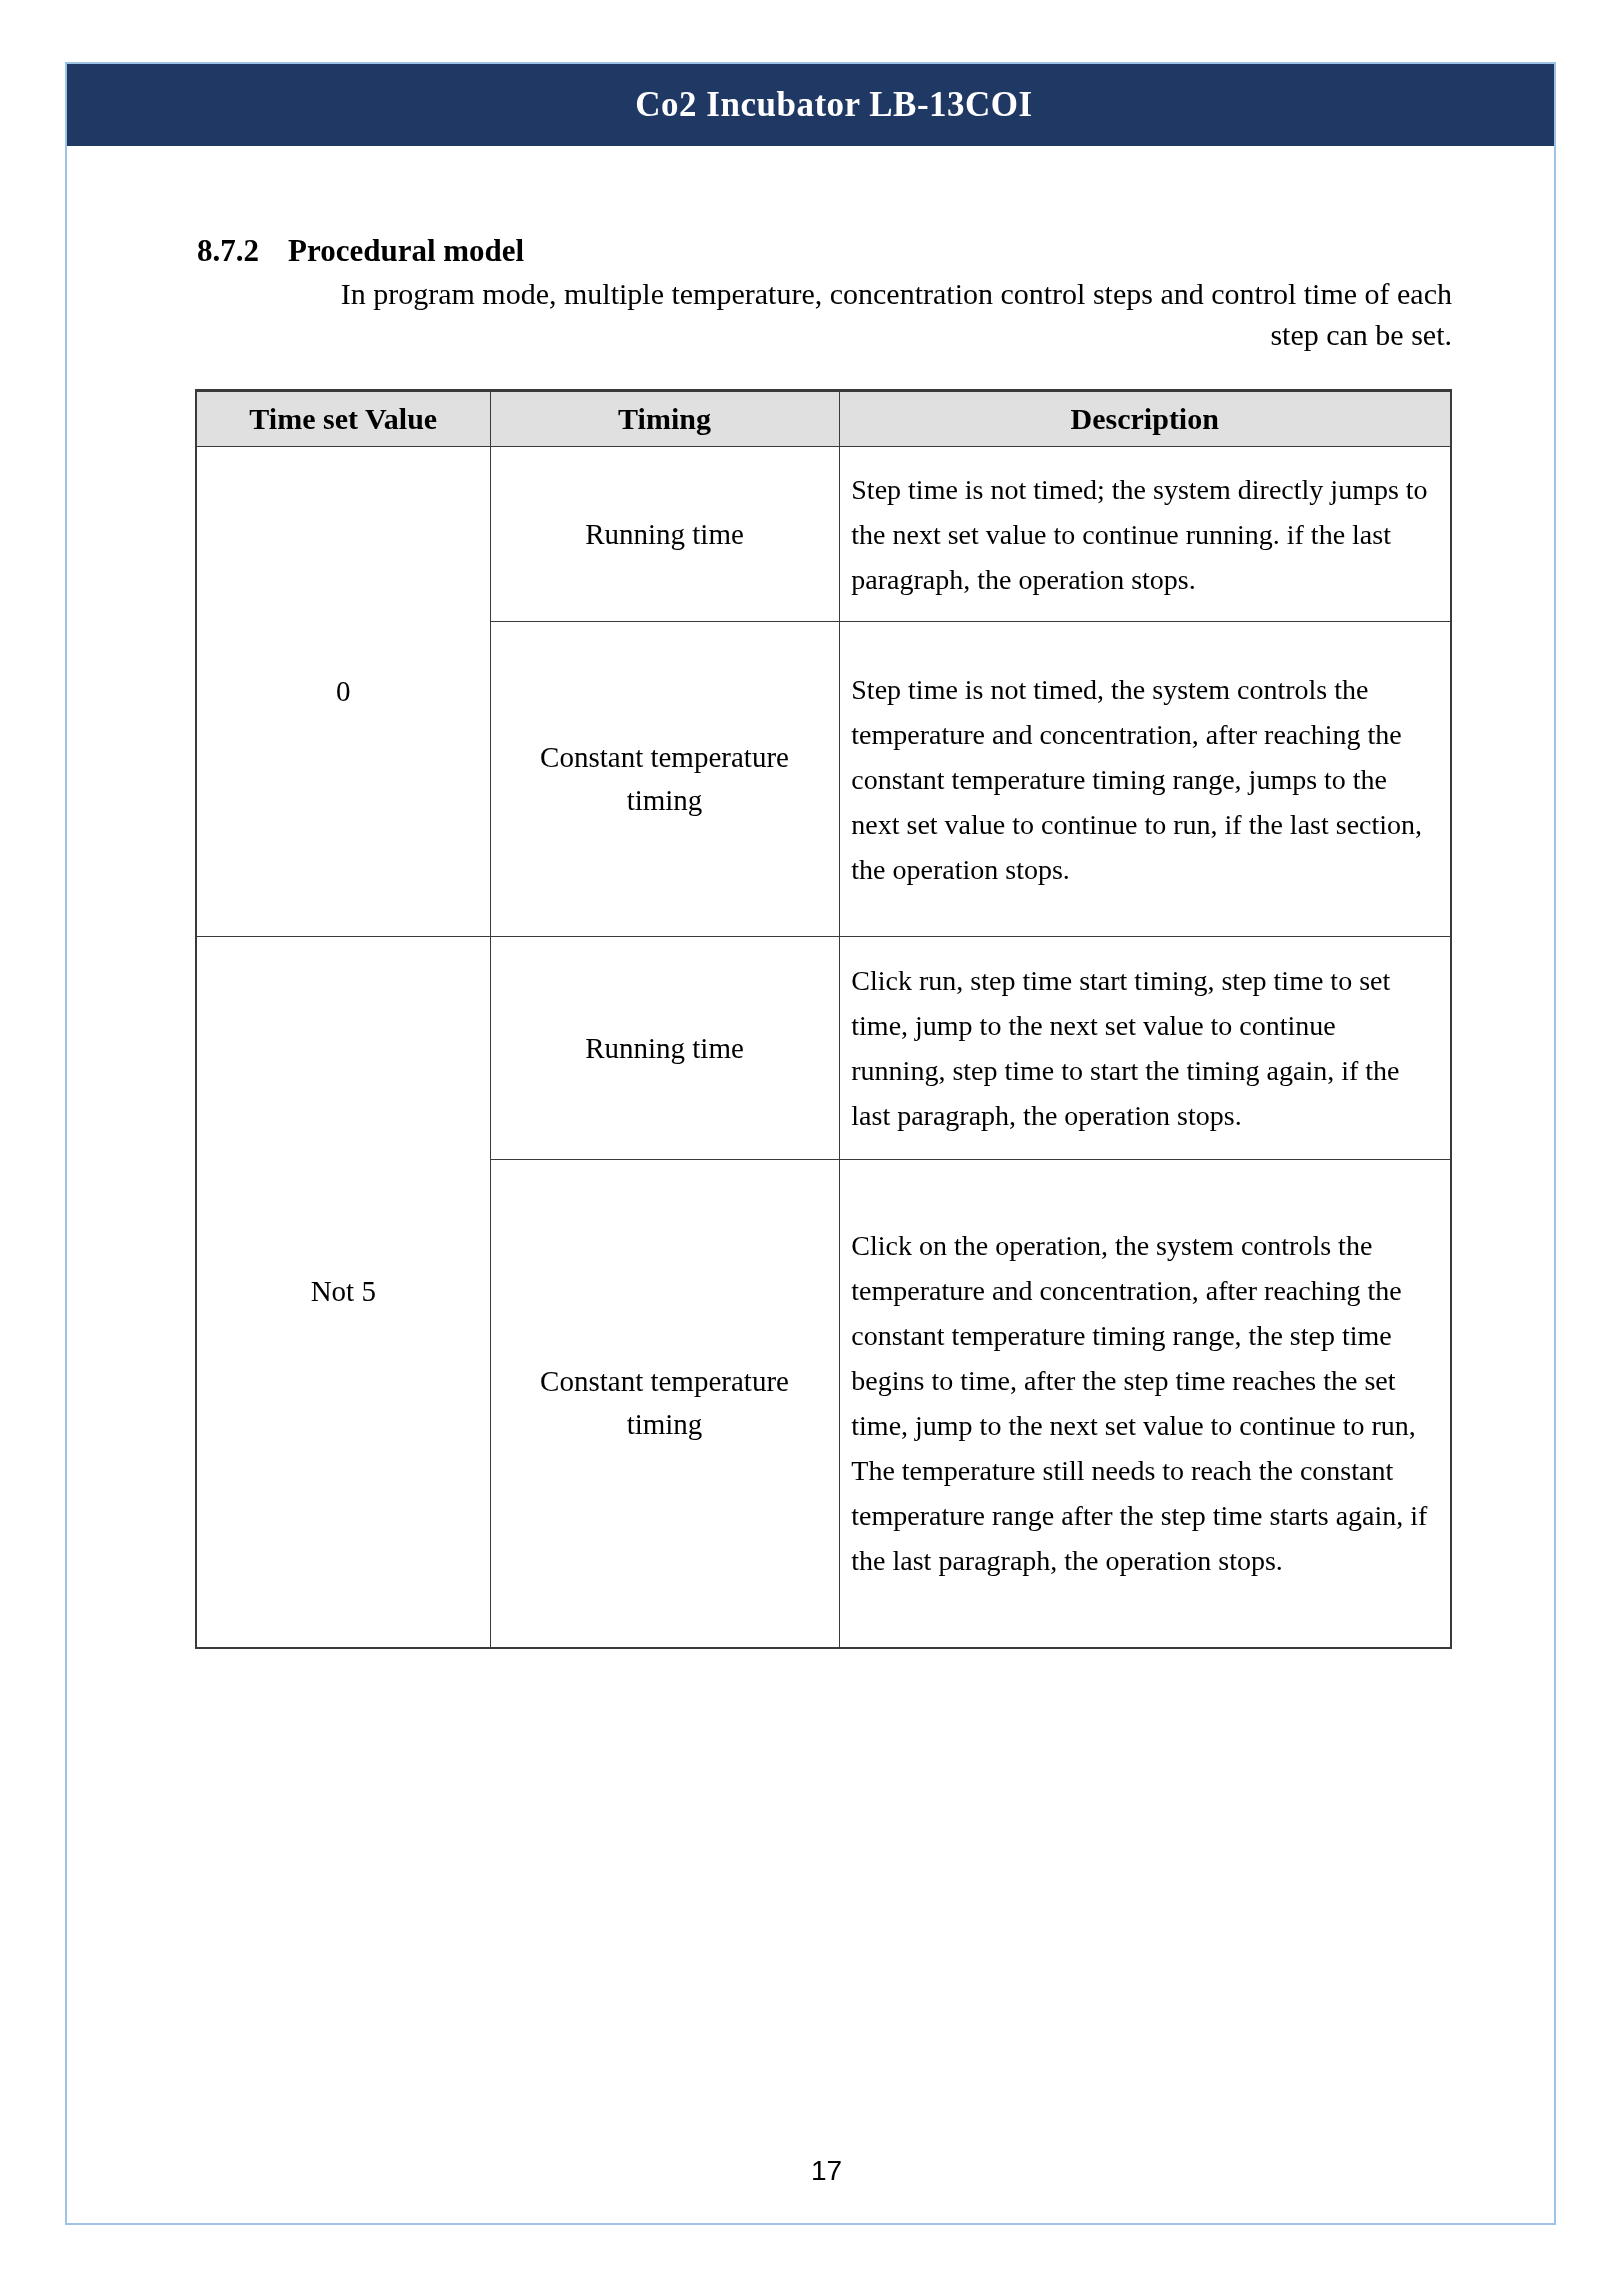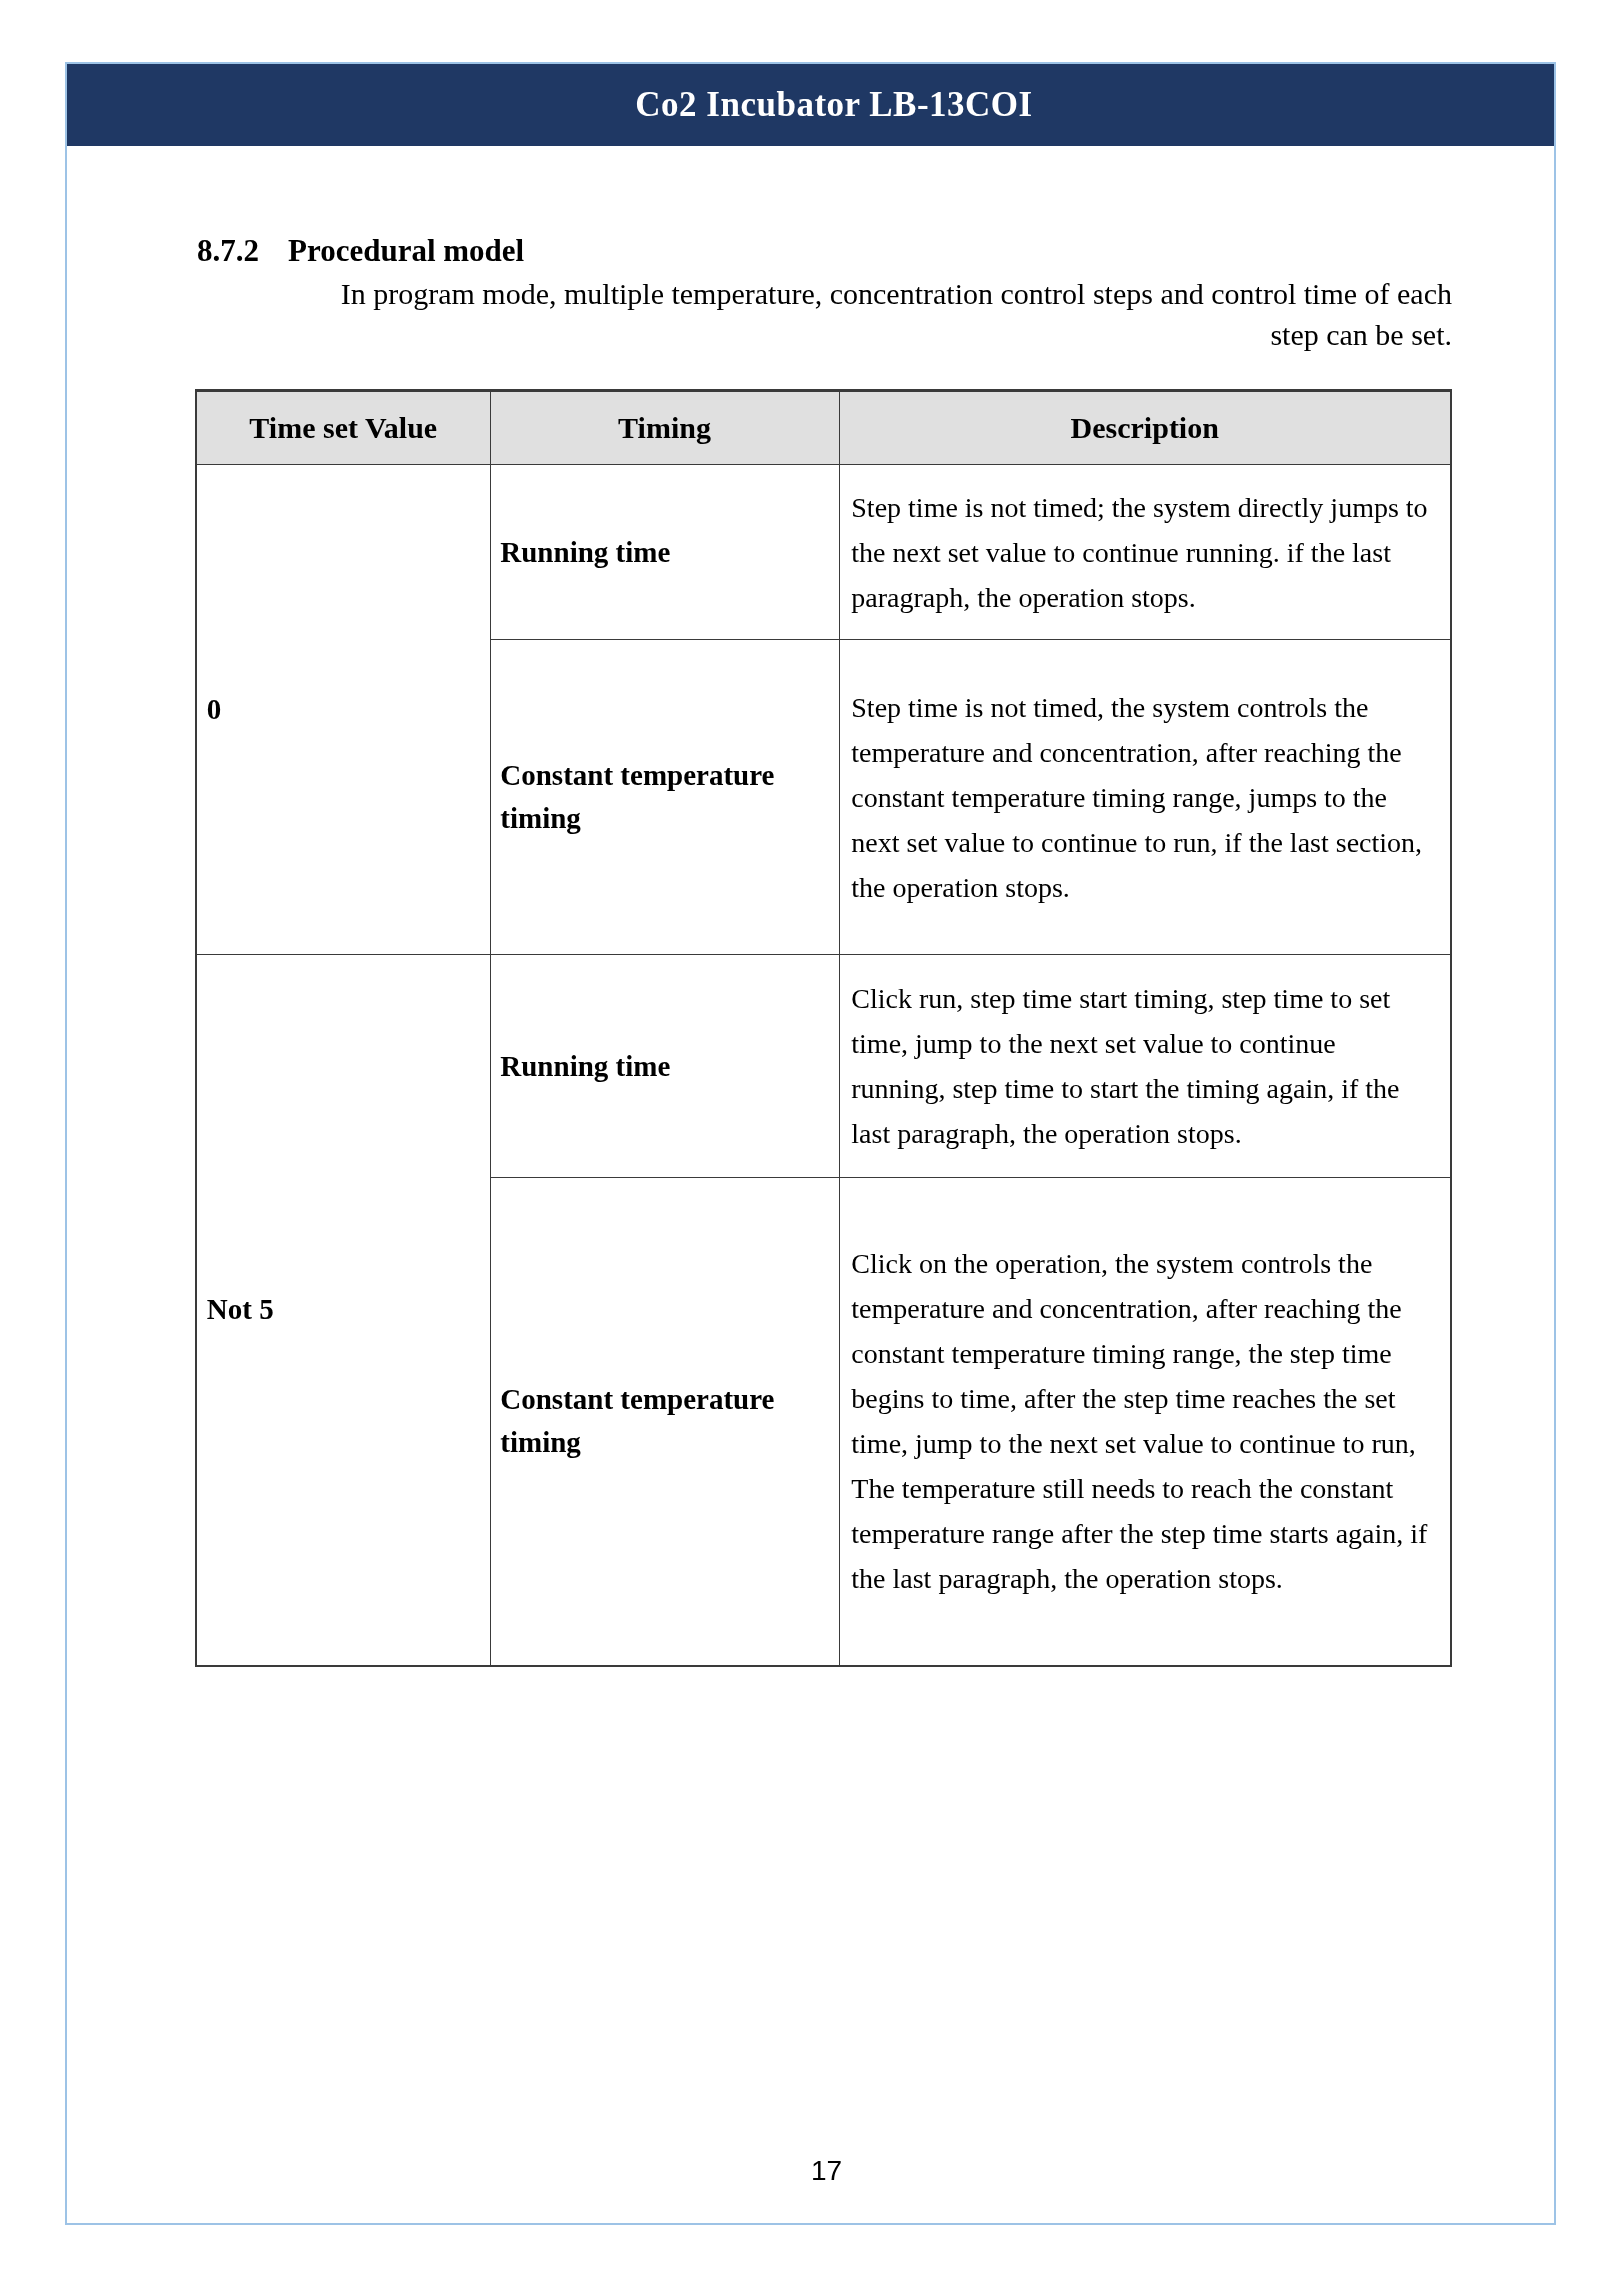--- a/index.html
+++ b/index.html
@@ -48,27 +48,26 @@
   .doc-table col.c1{width:294px;}
   .doc-table col.c2{width:349px;}
   .doc-table col.c3{width:612px;}
   .doc-table th,.doc-table td{
     border:1px solid var(--line);
     vertical-align:middle;
   }
   .doc-table{border:2px solid var(--line);border-top:3.9px solid var(--line);}
   .doc-table thead th{
     background:var(--th-bg);
-    height:74px;
+    height:56px;
     font-size:30px;font-weight:bold;text-align:center;
   }
   .cell-center{
-    text-align:left;font-size:29px;line-height:43px;
+    text-align:center;font-size:29px;line-height:43px;
     padding:3.9px 9.8px;
-    font-weight:bold;
   }
   .cell-desc{
     text-align:left;font-size:28px;line-height:45px;
     padding:4.9px 13.7px 4.9px 11.8px;
     vertical-align:top;
   }
   tr.r1{height:175px;}
   tr.r2{height:315px;}
   tr.r3{height:223px;}
   tr.r4{height:488px;}

